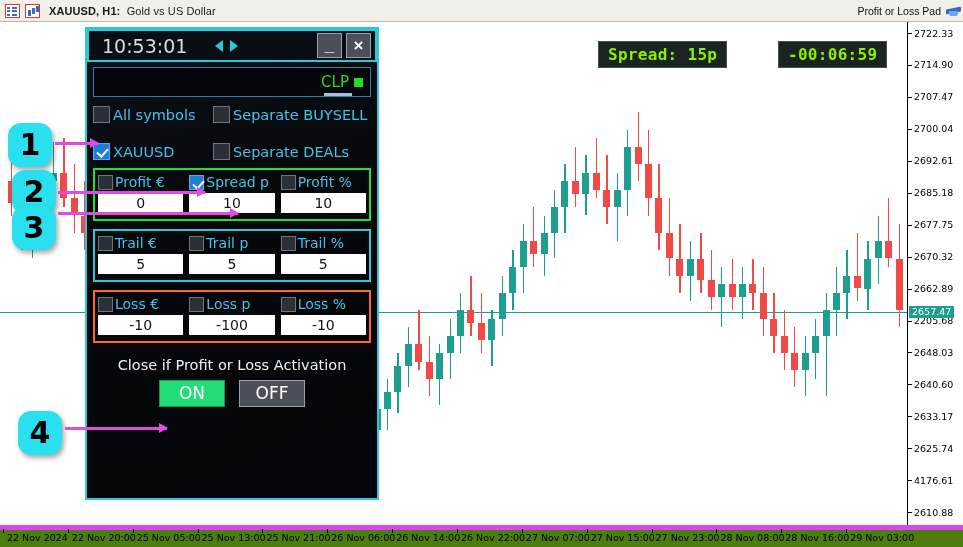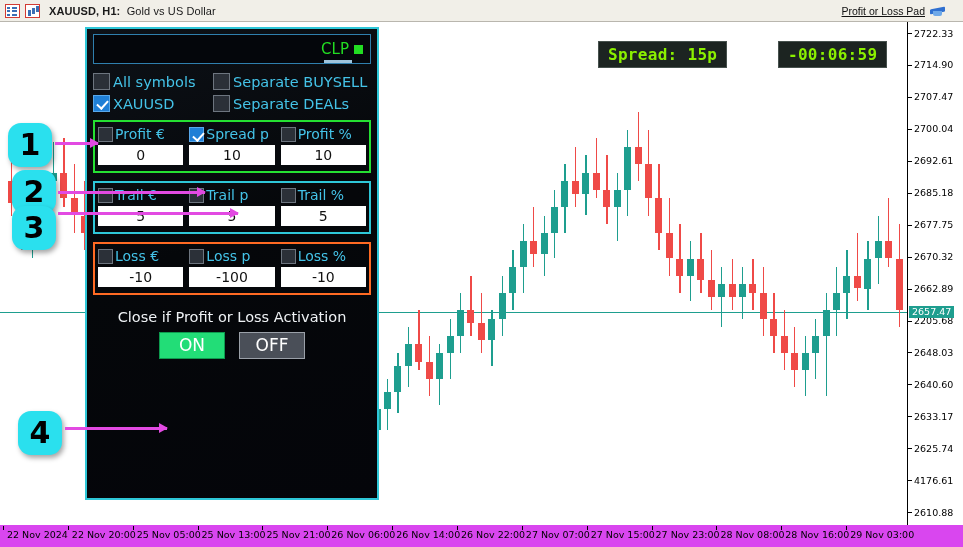--- a/index.html
+++ b/index.html
@@ -34,22 +34,22 @@
   .ico-b::before {
     content: ""; position: absolute; left: 1.5px; bottom: 1px;
     width: 3px; height: 6px; background: #3b6fb5;
     box-shadow: 4px -2px 0 0 #3b6fb5, 8px -4px 0 0 #3b6fb5;
   }
   .tb-title {
     margin-left: 9px; font-size: 11px; color: #1a1a1a; letter-spacing: .1px;
   }
   .tb-title b { font-weight: 700; }
   .tb-right {
-    margin-left: auto; display: flex; align-items: flex-start; gap: 5px; padding-right: 18px;
-    font-size: 10.5px; color: #111; text-decoration: underline;
+    margin-left: auto; display: flex; align-items: flex-start; gap: 5px; padding-right: 2px;
+    font-size: 10.5px; color: #111;
   }
   .cap-ico { width: 15px; height: 12px; position: relative; }
   .cap-ico::before {
     content: ""; position: absolute; left: 0; top: 3px; width: 15px; height: 5px;
     background: #2f6fd0; transform: skewY(-10deg); border-radius: 1px;
   }
   .cap-ico::after {
     content: ""; position: absolute; left: 3px; top: 6px; width: 9px; height: 5px;
     background: #6ea8e8; border-radius: 0 0 2px 2px;
   }
@@ -84,21 +84,21 @@
   }
   .p-current {
     position: absolute; left: 1px; background: #1e9e8f; color: #fff;
     font-size: 9.5px; line-height: 12px; padding: 0 3px; white-space: nowrap;
     font-family: "DejaVu Sans", sans-serif;
   }
 
   
   .time-scale {
     position: absolute; left: 0; top: 525px; width: 963px; height: 22px;
-    background: #d946ef; border-top: 2px solid #d946ef;
+    background: #4d7c0f; border-top: 5px solid #d946ef;
   }
   .t-tick {
     position: absolute; top: 2px; font-size: 9.5px; color: #000; white-space: nowrap;
     padding-left: 4px; font-family: "DejaVu Sans", sans-serif;
   }
   .t-tick::before {
     content: ""; position: absolute; left: 0; top: -3px; width: 1px; height: 4px; background: #000;
   }
 
   
@@ -138,21 +138,21 @@
     align-items: center; justify-content: flex-end; padding-right: 7px; gap: 5px;
   }
   .clp-text { color: #22dd22; font-size: 15px; font-family: "DejaVu Sans", sans-serif; }
   .clp-dot { width: 9px; height: 9px; background: #22dd22; }
   .clp-underline {
     position: absolute; right: 18px; bottom: 0px; width: 28px; height: 3px; background: #9fc4dc;
   }
 
   .chk-grid {
     margin: 9px 6px 0 6px; display: grid;
-    grid-template-columns: 120px 1fr; row-gap: 5px;
+    grid-template-columns: 120px 1fr; row-gap: 20px;
   }
   .chk { display: flex; align-items: center; gap: 3px; }
   .box {
     width: 17px; height: 17px; background: #2b3038; border: 1px solid #6d757f;
     position: relative; flex: 0 0 auto;
   }
   .box.on { background: #1f7fd6; border-color: #59a8ea; }
   .box.on::after {
     content: ""; position: absolute; left: 5px; top: 2px; width: 5px; height: 9px;
     border: solid #fff; border-width: 0 2px 2px 0; transform: rotate(42deg);
@@ -624,20 +624,31 @@
       <div class="t-tick" style="left: 716.429px;">28 Nov 08:00</div>
       <div class="t-tick" style="left: 781.286px;">28 Nov 16:00</div>
       <div class="t-tick" style="left: 846.143px;">29 Nov 03:00</div>
     </div>
 
   <div class="hud" id="hud-spread">Spread: 15p</div>
   <div class="hud" id="hud-timer">-00:06:59</div>
 
   <div class="panel">
 
+    <div class="panel-title">
+      <span class="pt-clock">10:53:01</span>
+      <span class="pt-nav">
+        <span class="nav-arrow nav-left"></span>
+        <span class="nav-arrow nav-right"></span>
+      </span>
+      <span class="pt-btns">
+        <span class="ttl-btn">_</span>
+        <span class="ttl-btn">×</span>
+      </span>
+    </div>
 
     <div class="clp-row">
       <span class="clp-text">CLP</span>
       <span class="clp-dot"></span>
       <span class="clp-underline"></span>
     </div>
 
     <div class="chk-grid">
       <div class="chk">
         <span class="box" id="cb0"></span>

